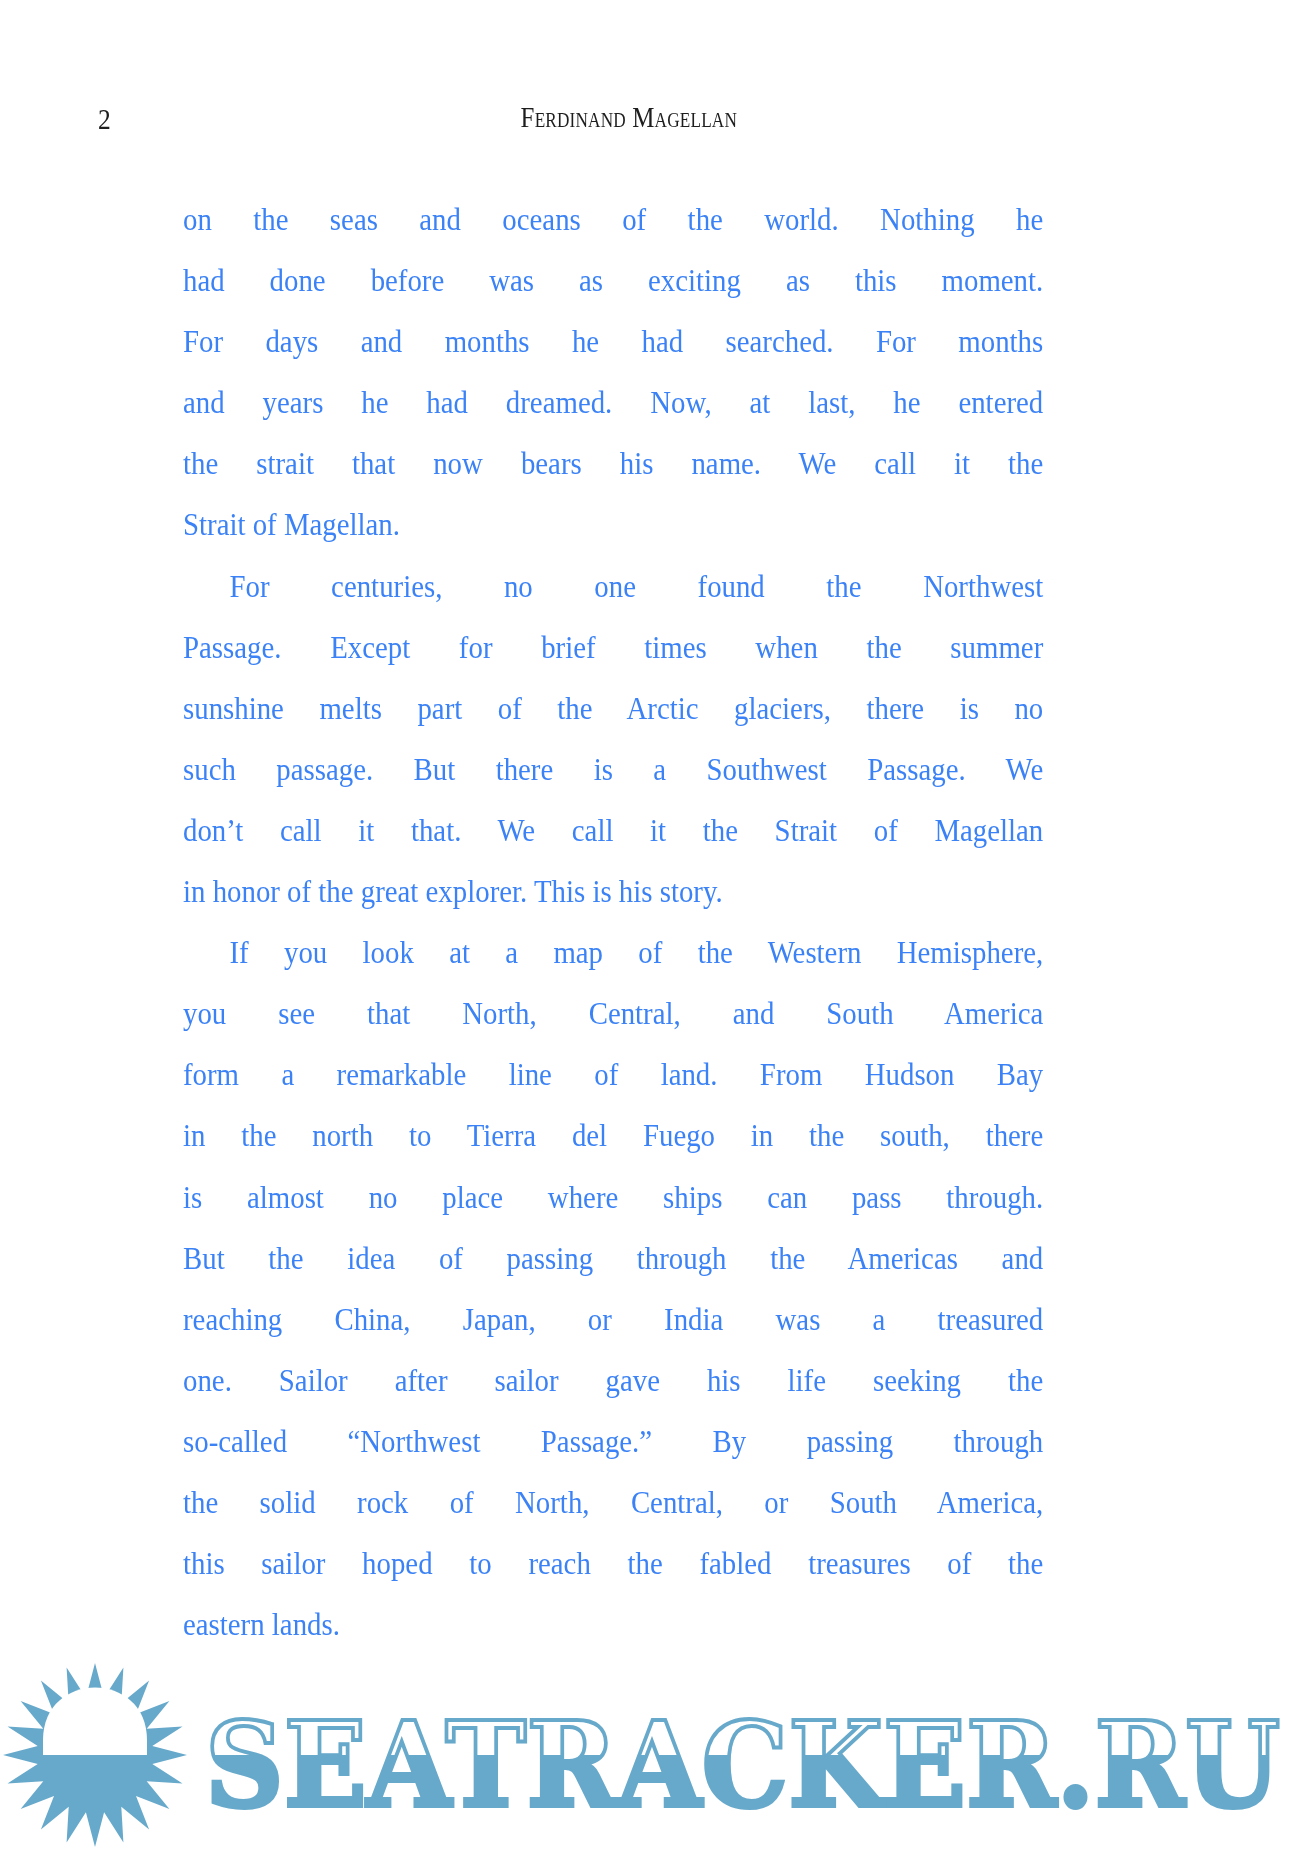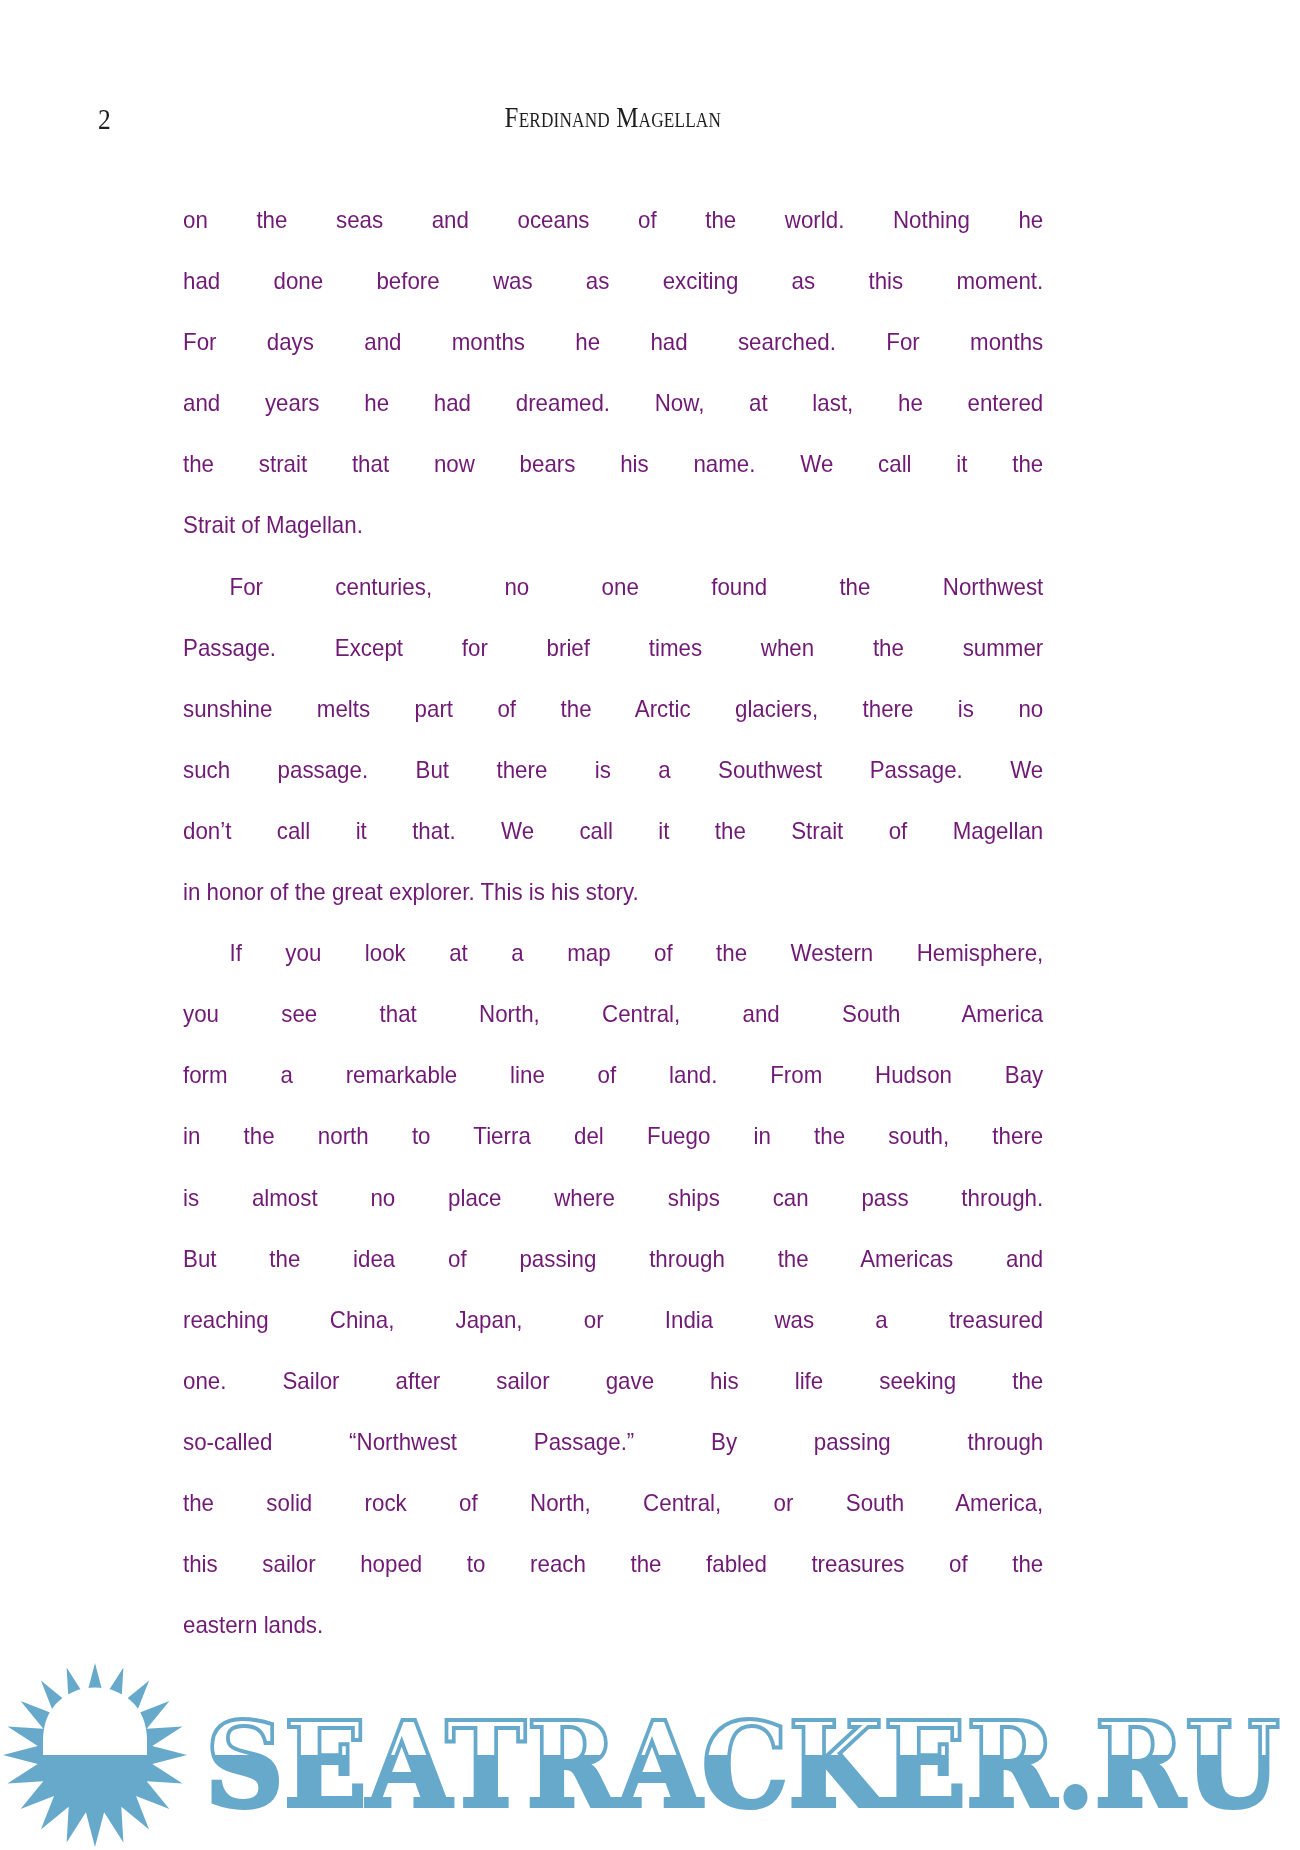--- a/index.html
+++ b/index.html
@@ -7,27 +7,27 @@
   .page-number {
     position: absolute; left: 98px; top: 104px;
     font-family: "Liberation Serif", "DejaVu Serif", serif;
     font-size: 30px; color: #1e1e1e; line-height: 1;
     transform: scaleX(0.85); transform-origin: left top;
   }
   .running-head {
     position: absolute; left: 0; width: 1226px; top: 103px; text-align: center;
     font-family: "Liberation Serif", "DejaVu Serif", serif;
     font-size: 29px; color: #1e1e1e; line-height: 1;
-    font-variant: small-caps; letter-spacing: 0.2px;
+    font-variant: small-caps; letter-spacing: 0.2px; padding-left: 16px;
   }
   .running-head span { display: inline-block; transform: scaleX(0.86); }
   .text-block {
     position: absolute; left: 183px; width: 860px; top: 189px;
-    font-family: Liberation Sans, sans-serif;
-    font-size: 24px; line-height: 61.1px; color: #701a75;
+    font-family: Liberation Serif, serif;
+    font-size: 31px; line-height: 61.1px; color: #3b82f6;
   }
   .para { margin: 0; }
   .line {
     display: block; height: 61.1px; white-space: nowrap;
     text-align: justify; text-align-last: justify;
     transform: scaleX(0.93); transform-origin: left center; width: 925px;
   }
   .line.last { text-align-last: left; }
   .line.indent { text-indent: 50px; }
   .watermark {

